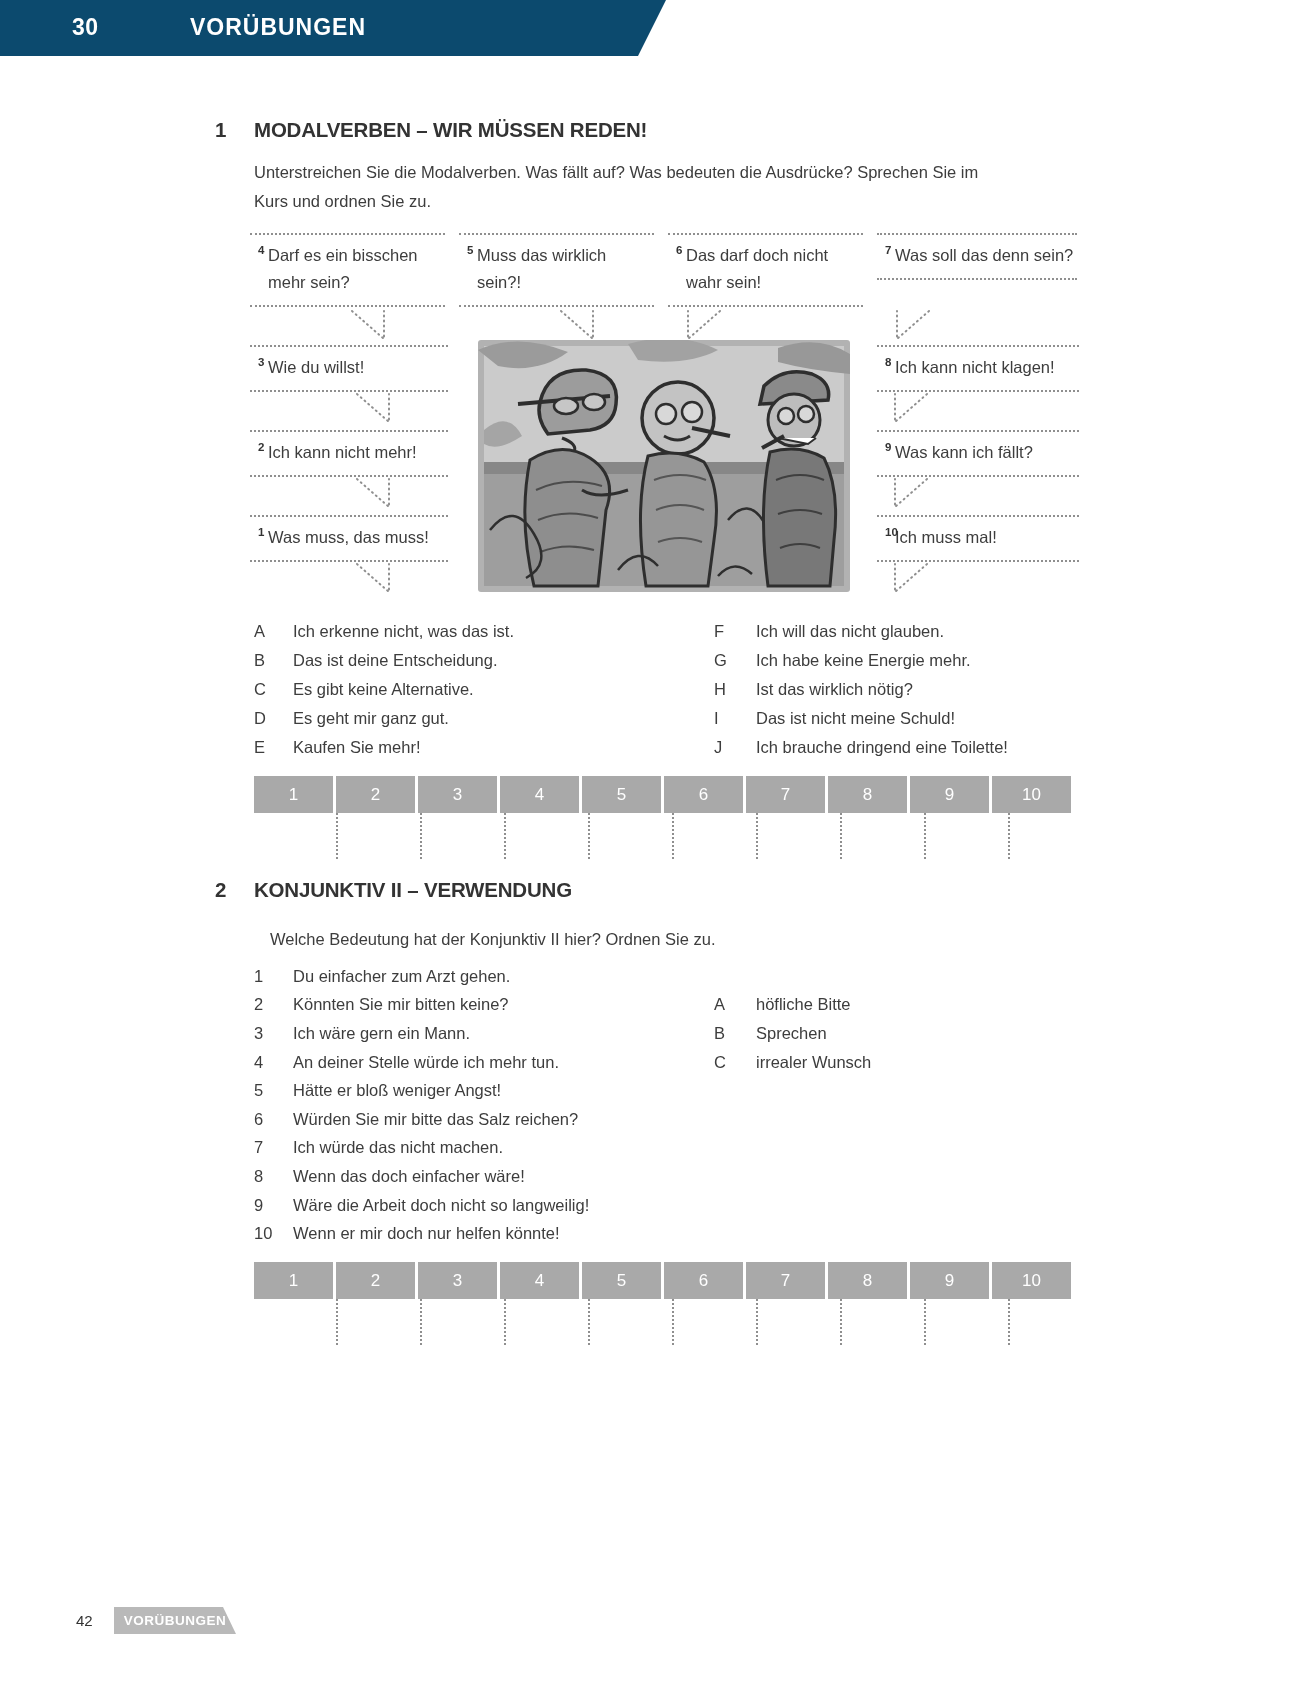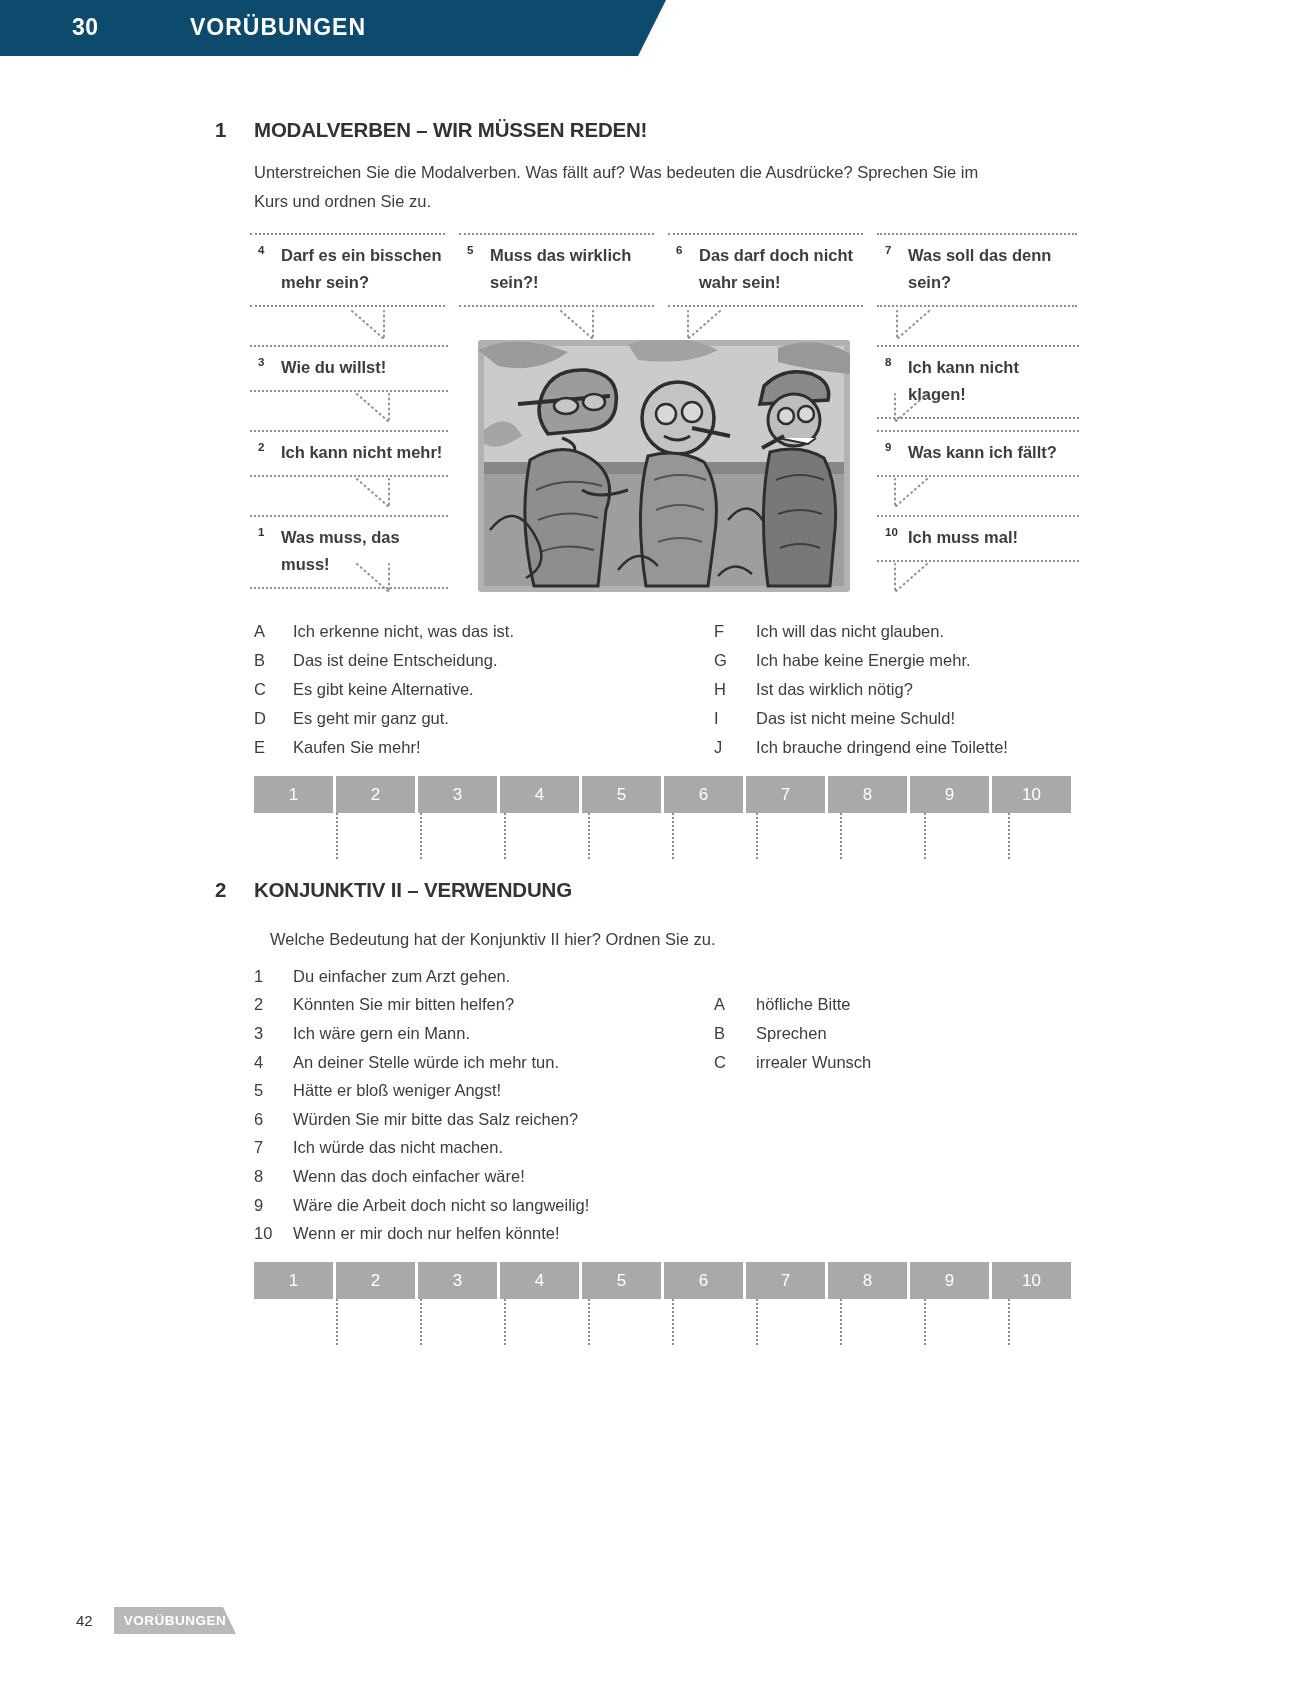--- a/index.html
+++ b/index.html
@@ -19,21 +19,21 @@
   
   .sec-num{position:absolute;font-size:20.5px;font-weight:bold;color:#333;}
   .sec-title{position:absolute;font-size:20.5px;font-weight:bold;color:#333;letter-spacing:-.2px;}
   .instr{position:absolute;font-size:16.5px;line-height:29px;color:#3d3d3d;}
   
   .bubble{
     position:absolute;border-top:2px dotted #8f8f8f;border-bottom:2px dotted #8f8f8f;
     padding:7px 2px 9px 8px;font-size:16.5px;line-height:27px;color:#3d3d3d;
   }
   .bubble .bnum{position:absolute;left:8px;top:2px;font-size:11.5px;font-weight:bold;color:#333;}
-  .bubble .btext{display:block;margin-left:23px;font-weight:bold;}
+  .bubble .btext{display:block;margin-left:10px;}
   .tail{position:absolute;}
   
   .optcol{position:absolute;}
   .optrow{display:flex;height:29px;align-items:center;font-size:16.5px;}
   .optletter{width:39px;flex:none;}
   .opttext{flex:1;}
   
   .atable{position:absolute;width:820px;}
   .at-header{display:flex;}
   .at-cell{
@@ -265,21 +265,21 @@
   <div class="sec-title" style="left:254px;top:878px;">KONJUNKTIV II – VERWENDUNG</div>
   <div class="instr" style="left:254px;top:925px;width:700px;margin-left:16px;">Welche Bedeutung hat der Konjunktiv II hier? Ordnen Sie zu.</div>
 
   <div class="itemcol" style="left:254px;top:962px;width:440px;">
     <div class="itemrow">
         <span class="itemnum">1</span>
         <span class="itemtext">Du einfacher zum Arzt gehen.</span>
       </div>
     <div class="itemrow">
         <span class="itemnum">2</span>
-        <span class="itemtext">Könnten Sie mir bitten helfen?</span>
+        <span class="itemtext">Könnten Sie mir bitten keine?</span>
       </div>
     <div class="itemrow">
         <span class="itemnum">3</span>
         <span class="itemtext">Ich wäre gern ein Mann.</span>
       </div>
     <div class="itemrow">
         <span class="itemnum">4</span>
         <span class="itemtext">An deiner Stelle würde ich mehr tun.</span>
       </div>
     <div class="itemrow">

